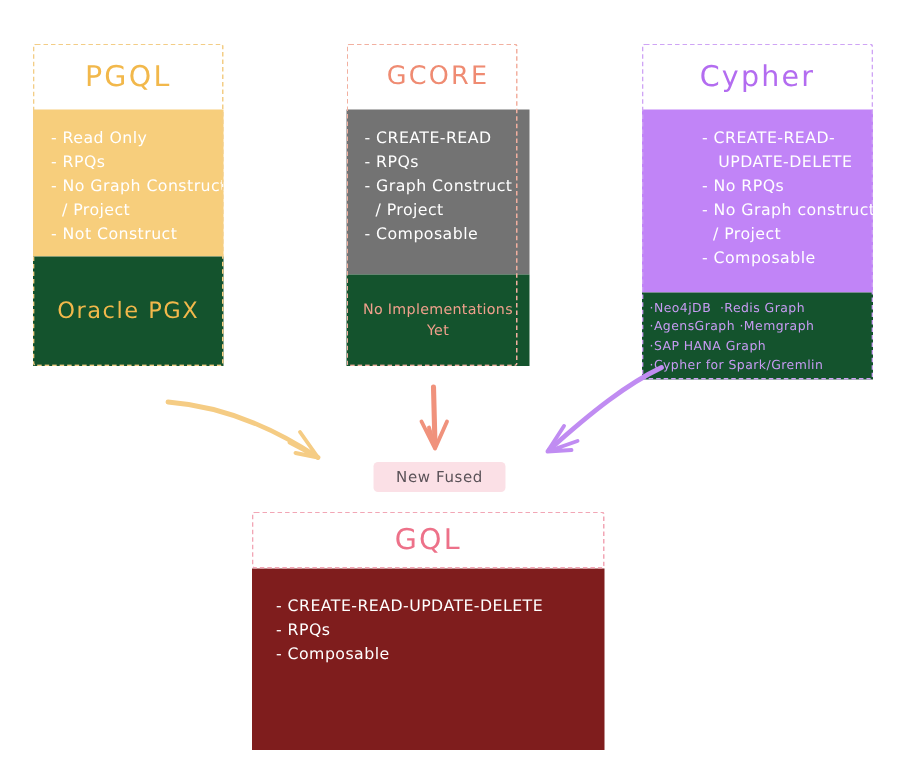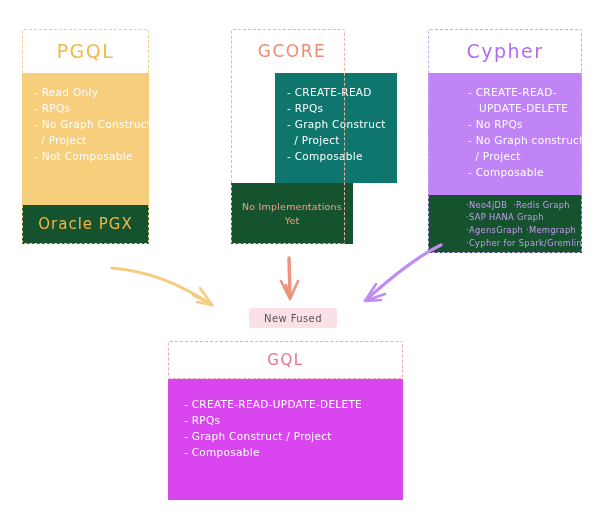--- a/index.html
+++ b/index.html
@@ -79,42 +79,41 @@
 
   
   #card-pgql { left: 22px; top: 29px; width: 127px; height: 215px; }
   #card-pgql .card-title {
     height: 44px;
     color: #f2b84b;
     font-size: 19px;
   }
   #card-pgql .card-body {
     background: #f7ce7c;
-    height: 132px;
+    height: 98px;
     font-size: 10.5px;
   }
   #card-pgql .card-foot {
     color: #f2b84b;
     font-size: 15px;
     letter-spacing: 1px;
   }
   #outline-pgql { left: 22px; top: 29px; width: 127px; height: 215px; border-color: #f3cd86; }
 
   
   #card-gcore { left: 231px; top: 29px; width: 122px; height: 215px; }
   #card-gcore .card-title {
     height: 44px;
     color: #ef8b72;
     font-size: 17px;
   }
   #card-gcore .card-body {
-    background: #0f766e;
+    background: #737373;
     height: 110px;
     font-size: 10.5px;
-    margin-left: 44px;
   }
   #card-gcore .card-foot {
     color: #f0a08c;
     font-size: 9.5px;
     letter-spacing: 0.2px;
   }
   #outline-gcore { left: 231px; top: 29px; width: 114px; height: 215px; border-color: #f2b0a0; }
 
   
   #card-cypher { left: 428px; top: 29px; width: 154px; height: 224px; }
@@ -127,36 +126,36 @@
     background: #c184f7;
     height: 122px;
     font-size: 10.5px;
     padding-left: 40px;
   }
   #card-cypher .card-foot {
     color: #c79bf2;
     font-size: 8.3px;
     letter-spacing: 0px;
     align-items: center;
-    justify-content: flex-end;
+    justify-content: flex-start;
     text-align: left;
     padding-left: 5px;
     line-height: 1.55;
   }
   #outline-cypher { left: 428px; top: 29px; width: 154px; height: 224px; border-color: #cfa4f5; }
 
   
   #card-gql { left: 168px; top: 341px; width: 235px; height: 159px; }
   #card-gql .card-title {
     height: 38px;
     color: #ed7189;
-    font-size: 15px;
+    font-size: 19px;
   }
   #card-gql .card-body {
-    background: #d946ef;
+    background: #7f1d1d;
     height: 121px;
     font-size: 10.5px;
     padding: 18px 0 10px 16px;
   }
   #outline-gql { left: 168px; top: 341px; width: 235px; height: 38px; border-color: #f2a6b5; }
 
   
   #new-fused {
     position: absolute;
     left: 249px;
@@ -185,21 +184,21 @@
 
 <div id="canvas">
 
   <div class="card" id="card-pgql">
     <div class="card-title">PGQL</div>
     <div class="card-body">
       <span class="bullet">- Read Only</span>
       <span class="bullet">- RPQs</span>
       <span class="bullet">- No Graph Construct</span>
       <span class="bullet">  / Project</span>
-      <span class="bullet">- Not Composable</span>
+      <span class="bullet">- Not Construct</span>
     </div>
     <div class="card-foot">Oracle PGX</div>
   </div>
   <div class="card-outline" id="outline-pgql"></div>
 
   <div class="card" id="card-gcore">
     <div class="card-title">GCORE</div>
     <div class="card-body">
       <span class="bullet">- CREATE-READ</span>
       <span class="bullet">- RPQs</span>
@@ -218,36 +217,35 @@
       <span class="bullet">- CREATE-READ-</span>
       <span class="bullet">   UPDATE-DELETE</span>
       <span class="bullet">- No RPQs</span>
       <span class="bullet">- No Graph construct</span>
       <span class="bullet">  / Project</span>
       <span class="bullet">- Composable</span>
     </div>
     <div class="card-foot">
       <div>
         <span class="bullet">·Neo4jDB  ·Redis Graph</span>
+        <span class="bullet">·AgensGraph ·Memgraph</span>
         <span class="bullet">·SAP HANA Graph</span>
-        <span class="bullet">·AgensGraph ·Memgraph</span>
         <span class="bullet">·Cypher for Spark/Gremlin</span>
       </div>
     </div>
   </div>
   <div class="card-outline" id="outline-cypher"></div>
 
   <div id="new-fused">New Fused</div>
 
   <div class="card" id="card-gql">
     <div class="card-title">GQL</div>
     <div class="card-body">
       <span class="bullet">- CREATE-READ-UPDATE-DELETE</span>
       <span class="bullet">- RPQs</span>
-      <span class="bullet">- Graph Construct / Project</span>
       <span class="bullet">- Composable</span>
     </div>
   </div>
   <div class="card-outline" id="outline-gql"></div>
 
   <svg id="arrows" viewBox="0 0 600 518">
 
     <g>
       <path d="M 112 268 C 150 271 185 287 212 305" fill="none" stroke="#f5cc84" stroke-width="3.2" stroke-linecap="round"></path>
       <path d="M 212 305 L 193 295 M 212 305 L 200 288 M 212 305 L 197 302" fill="none" stroke="#f5cc84" stroke-width="2.6" stroke-linecap="round"></path>

